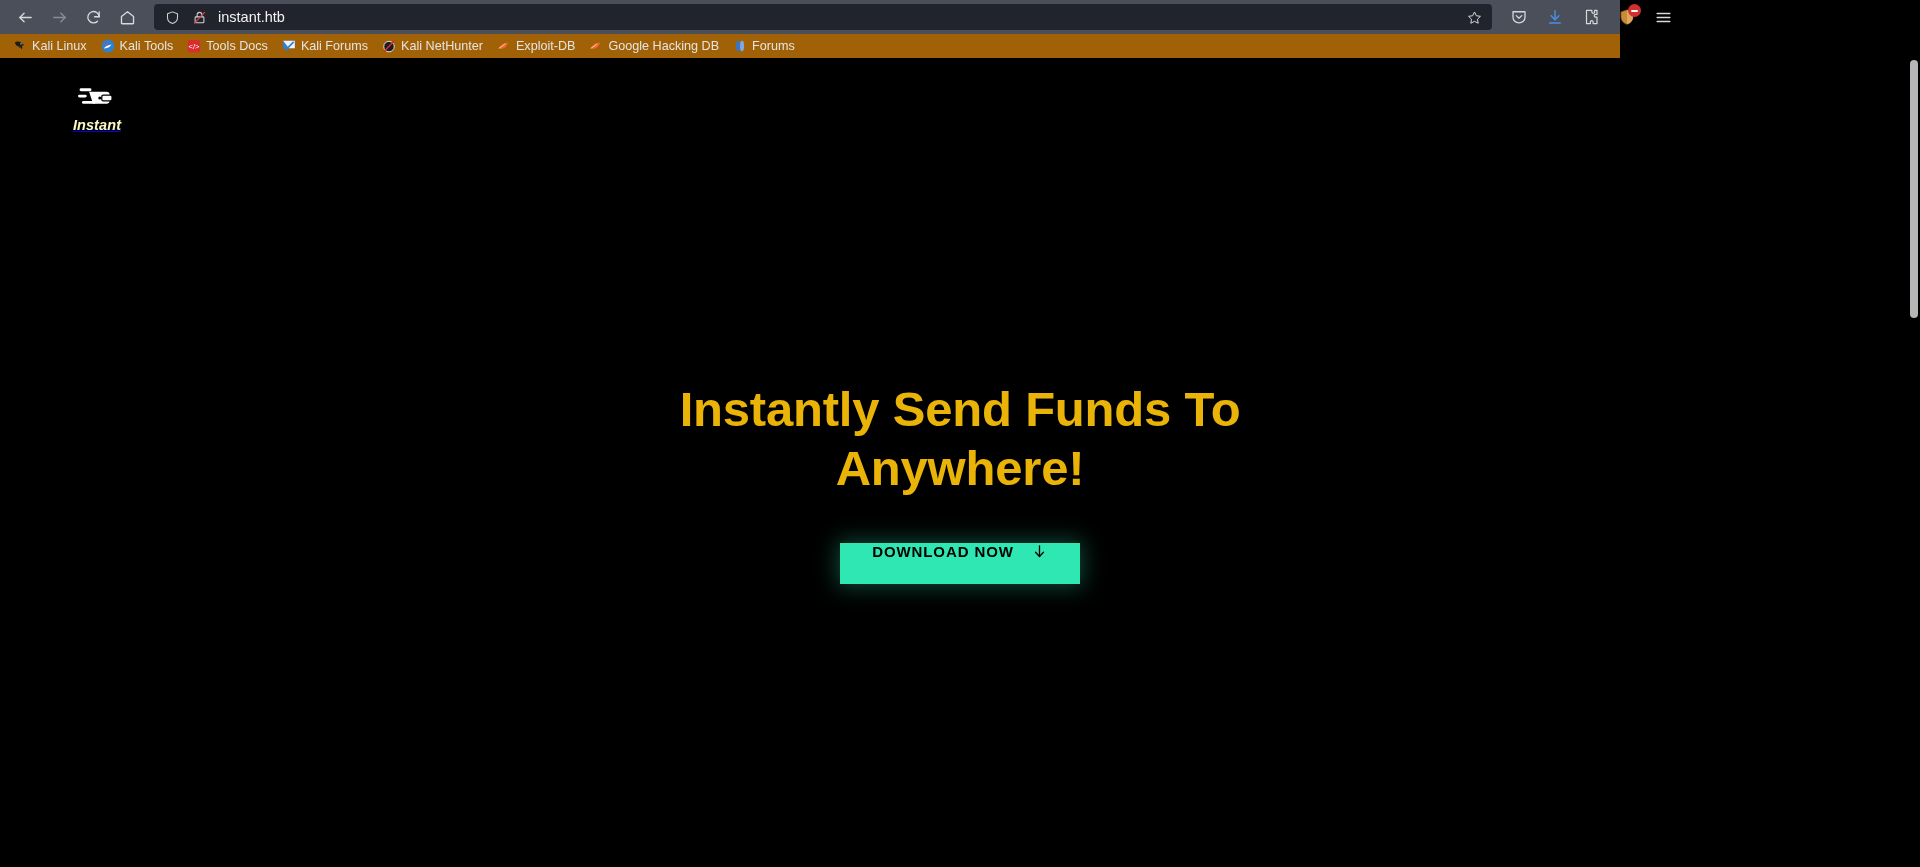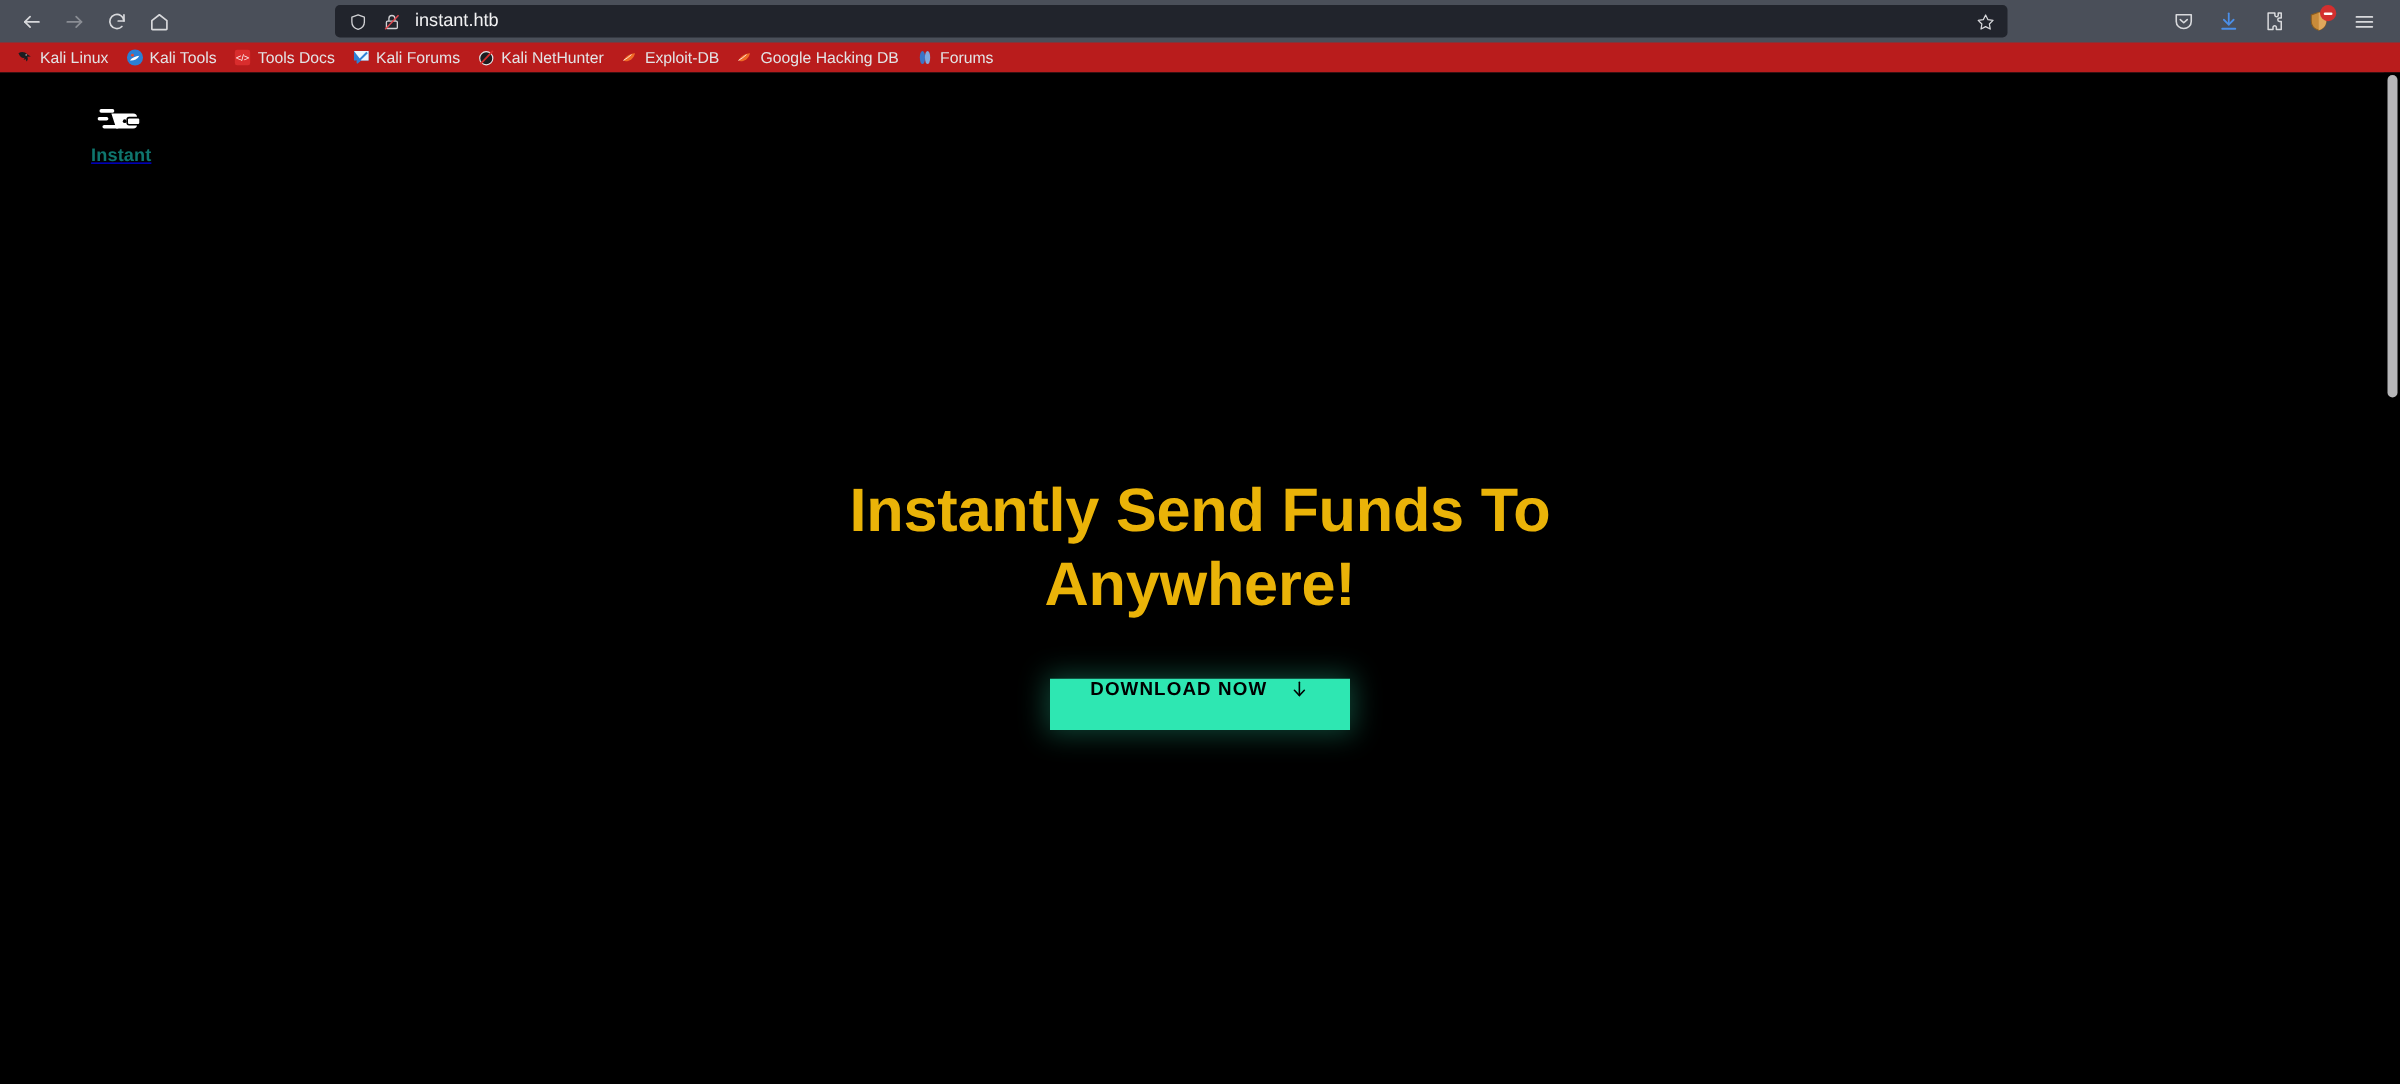--- a/index.html
+++ b/index.html
@@ -6,21 +6,21 @@
   * { box-sizing: border-box; margin: 0; padding: 0; }
   html, body {
     width: 1920px; height: 867px;
     overflow: hidden;
     background: #000;
     font-family: "Liberation Sans", sans-serif;
   }
 
   
   #browser-chrome {
-    width: 1920px;
+    width: 1620px;
     background: #4a4f59;
     user-select: none;
   }
 
   
   #toolbar {
     height: 34px;
     display: flex;
     align-items: center;
     padding: 0 8px;
@@ -87,21 +87,21 @@
   #ublock-badge span {
     display: block;
     width: 7px; height: 2px;
     background: #fff;
     border-radius: 1px;
   }
 
   
   #bookmarks-bar {
     height: 24px;
-    background: #b91c1c;
+    background: #a16207;
     display: flex;
     align-items: center;
     padding: 0 6px;
     gap: 0px;
   }
   .bookmark {
     display: flex;
     align-items: center;
     gap: 5px;
     padding: 2px 7px;
@@ -134,21 +134,21 @@
 
   
   #site-header {
     height: 100px;
     display: flex;
     align-items: center;
     justify-content: space-between;
     padding: 0 62px 0 60px;
   }
   #brand { display: flex; flex-direction: column; align-items: center; gap: 3px; width: 74px;}
-  #brand-name { color: #0f766e; font-size: 14.5px; font-weight: bold; letter-spacing: .1px;}
+  #brand-name { color: #fef9c3; font-size: 14.5px; font-weight: bold; letter-spacing: .1px; font-style: italic;}
 
   #site-nav { display: flex; align-items: center; gap: 0; }
   .nav-link {
     color: #d4d6d8;
     font-size: 16.5px;
     font-weight: bold;
     padding: 10px 30px;
     text-decoration: none;
     white-space: nowrap;
   }

